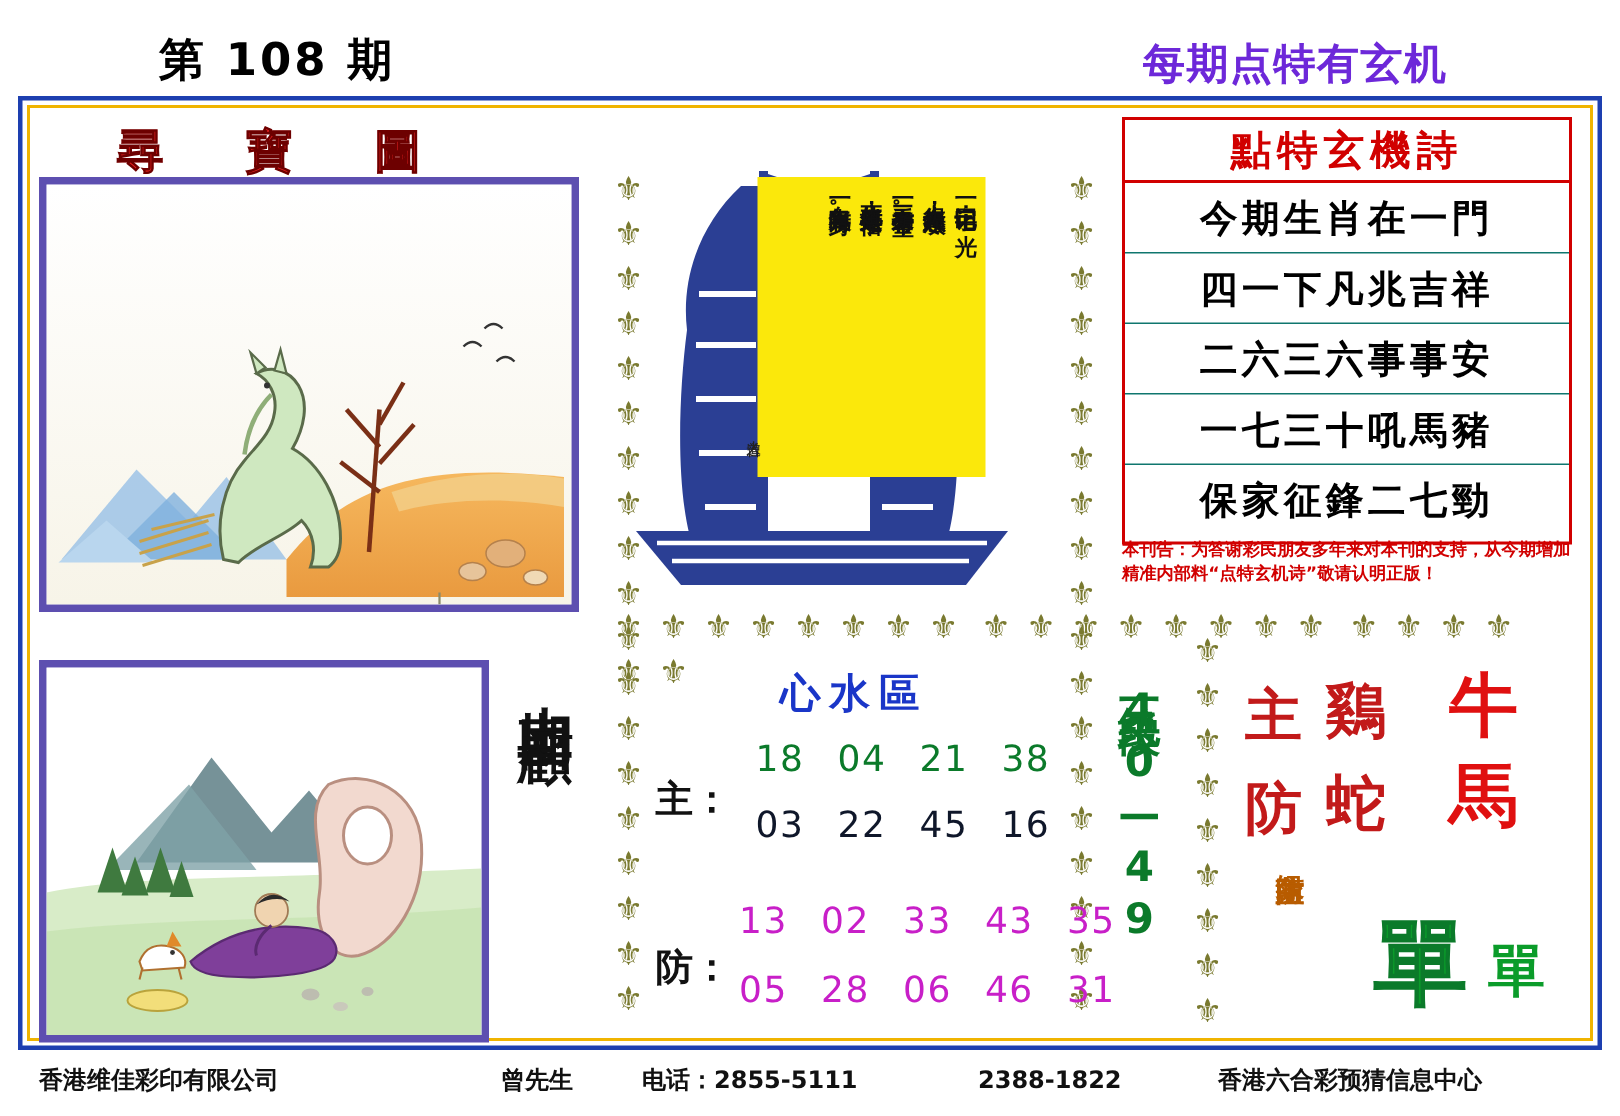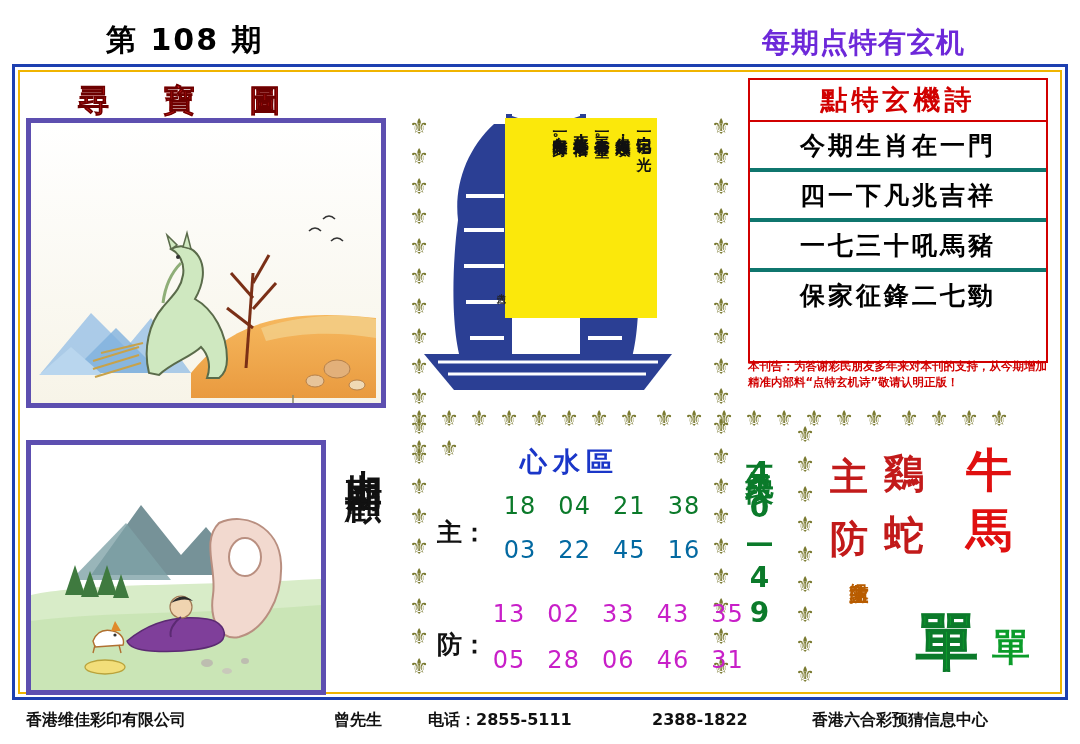--- a/index.html
+++ b/index.html
@@ -100,21 +100,21 @@
   }
   .rtable-head{
     height:40px;border-bottom:2px solid #d10000;
     display:flex;align-items:center;justify-content:center;
     background:#fff;
   }
   .rtable-head span{
     font-size:27px;font-weight:bold;color:#d10000;letter-spacing:4px;
   }
   .rrow{
-    height:46px;border-bottom:4px solid #0f766e;
+    height:46px;border-bottom:1px solid #0f766e;
     display:flex;align-items:center;justify-content:center;
   }
   .rrow:last-child{border-bottom:none;}
   .rrow span{font-size:25px;font-weight:bold;color:#000;letter-spacing:3px;}
   .notice{
     position:absolute;left:748px;top:358px;width:302px;
     font-size:11.5px;color:#d10000;line-height:16px;font-weight:bold;
   }
 
   
@@ -125,21 +125,21 @@
   .lbl-zhu{
     position:absolute;left:437px;top:516px;
     font-size:25px;font-weight:bold;color:#111;
   }
   .lbl-fang{
     position:absolute;left:437px;top:628px;
     font-size:25px;font-weight:bold;color:#111;
   }
   .numrow{position:absolute;font-size:24px;font-weight:normal;letter-spacing:1px;}
   .nr1{left:497px;top:492px;color:#0b7a2a;}
-  .nr2{left:497px;top:536px;color:#0369a1;}
+  .nr2{left:497px;top:536px;color:#0f172a;}
   .nr3{left:486px;top:600px;color:#c81fc8;}
   .nr4{left:486px;top:646px;color:#c81fc8;}
   .numrow span{display:inline-block;width:46px;text-align:center;}
 
   .juesha{
     position:absolute;left:734px;top:448px;width:44px;height:250px;
     writing-mode:vertical-rl;text-orientation:upright;
     font-size:28px;font-weight:bold;color:#0b7a2a;letter-spacing:2px;
   }
 
@@ -351,20 +351,23 @@
     <div class="rtable-head">
       <span>點特玄機詩</span>
     </div>
     <div class="rrow">
         <span>今期生肖在一門</span>
       </div>
     <div class="rrow">
         <span>四一下凡兆吉祥</span>
       </div>
     <div class="rrow">
+        <span>二六三六事事安</span>
+      </div>
+    <div class="rrow">
         <span>一七三十吼馬豬</span>
       </div>
     <div class="rrow">
         <span>保家征鋒二七勁</span>
       </div>
   </div>
   <div class="notice">本刊告：为答谢彩民朋友多年来对本刊的支持，从今期增加精准内部料“点特玄机诗”敬请认明正版！</div>
 
   <div class="fleurcol" style="left:404px;top:112px;height:580px;">
     <div>⚜</div>

